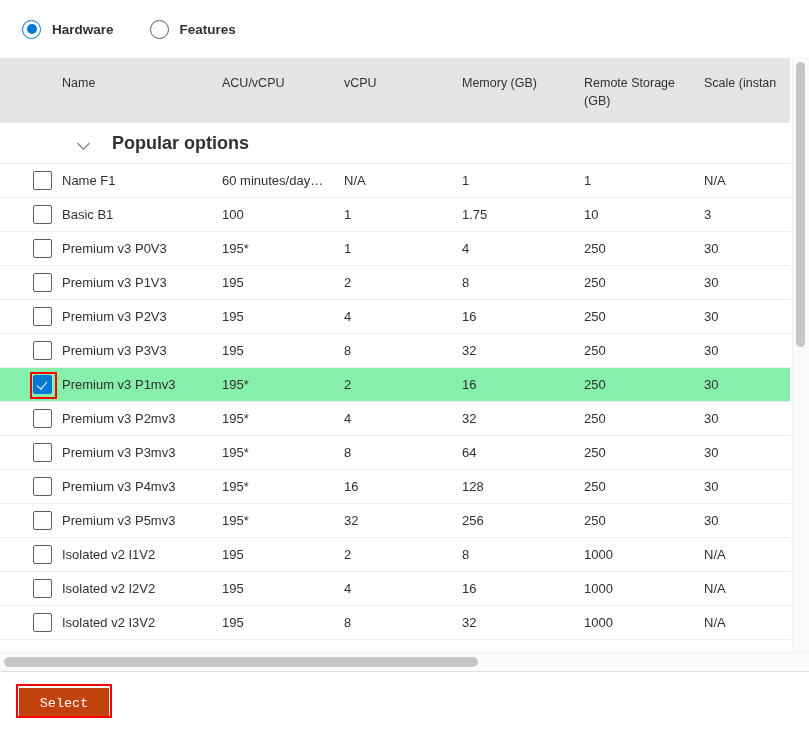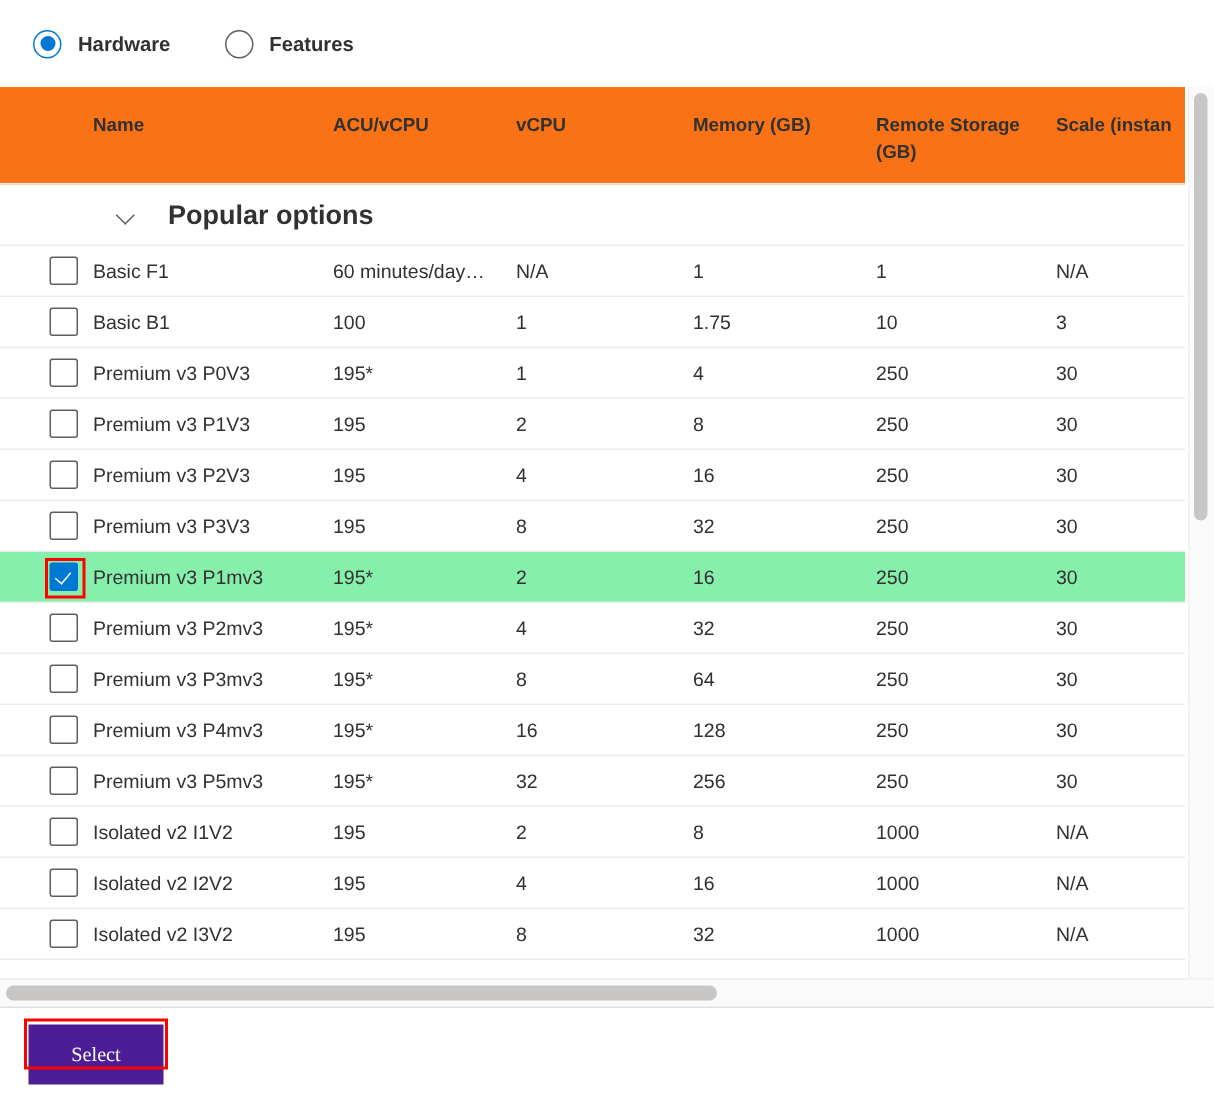--- a/index.html
+++ b/index.html
@@ -83,28 +83,28 @@
   table.sku-table col.c-check { width: 62px; }
   table.sku-table col.c-name  { width: 160px; }
   table.sku-table col.c-acu   { width: 122px; }
   table.sku-table col.c-vcpu  { width: 118px; }
   table.sku-table col.c-mem   { width: 122px; }
   table.sku-table col.c-rs    { width: 120px; }
   table.sku-table col.c-scale { width: 196px; }
 
   thead th {
     font-size: 12.5px;
-    font-weight: bold;
+    font-weight: normal;
     color: #323130;
     text-align: left;
     vertical-align: top;
     padding: 16px 10px 12px 0;
     border-bottom: 1px solid #edebe9;
     line-height: 1.45;
-    background: #f97316;
+    background: #e5e5e5;
   }
 
   tbody tr.group-row td {
     border-bottom: 1px solid #edebe9;
     padding: 0;
     height: 40px;
   }
   .group-inner {
     display: flex;
     align-items: center;
@@ -223,27 +223,27 @@
     display: flex;
     align-items: center;
     box-sizing: border-box;
   }
   .select-btn-wrap {
     position: relative;
     margin-left: 19px;
     flex: 0 0 auto;
   }
   #select-button {
-    background: #4c1d95;
+    background: #c2410c;
     color: #ffffff;
     border: none;
-    font-family: Liberation Serif, serif;
+    font-family: Liberation Mono, monospace;
     font-size: 13.5px;
     width: 90px;
-    height: 40px;
+    height: 30px;
     cursor: pointer;
     padding: 0;
   }
   .annot-box-btn {
     position: absolute;
     left: -3px; top: -4px;
     width: 96px; height: 34px;
     border: 2.5px solid #ff0000;
     box-sizing: border-box;
     pointer-events: none;
@@ -316,21 +316,21 @@
                 <span class="group-title">Popular options</span>
               </div>
             </td>
           </tr>
           <tr class="sku-row">
             <td class="cell-check">
               <div class="check-wrap">
                 <div class="checkbox"></div>
               </div>
             </td>
-            <td>Basic F1</td>
+            <td>Name F1</td>
             <td>60 minutes/day…</td>
             <td>N/A</td>
             <td>1</td>
             <td>1</td>
             <td>N/A</td>
           </tr>
           <tr class="sku-row">
             <td class="cell-check">
               <div class="check-wrap">
                 <div class="checkbox"></div>

